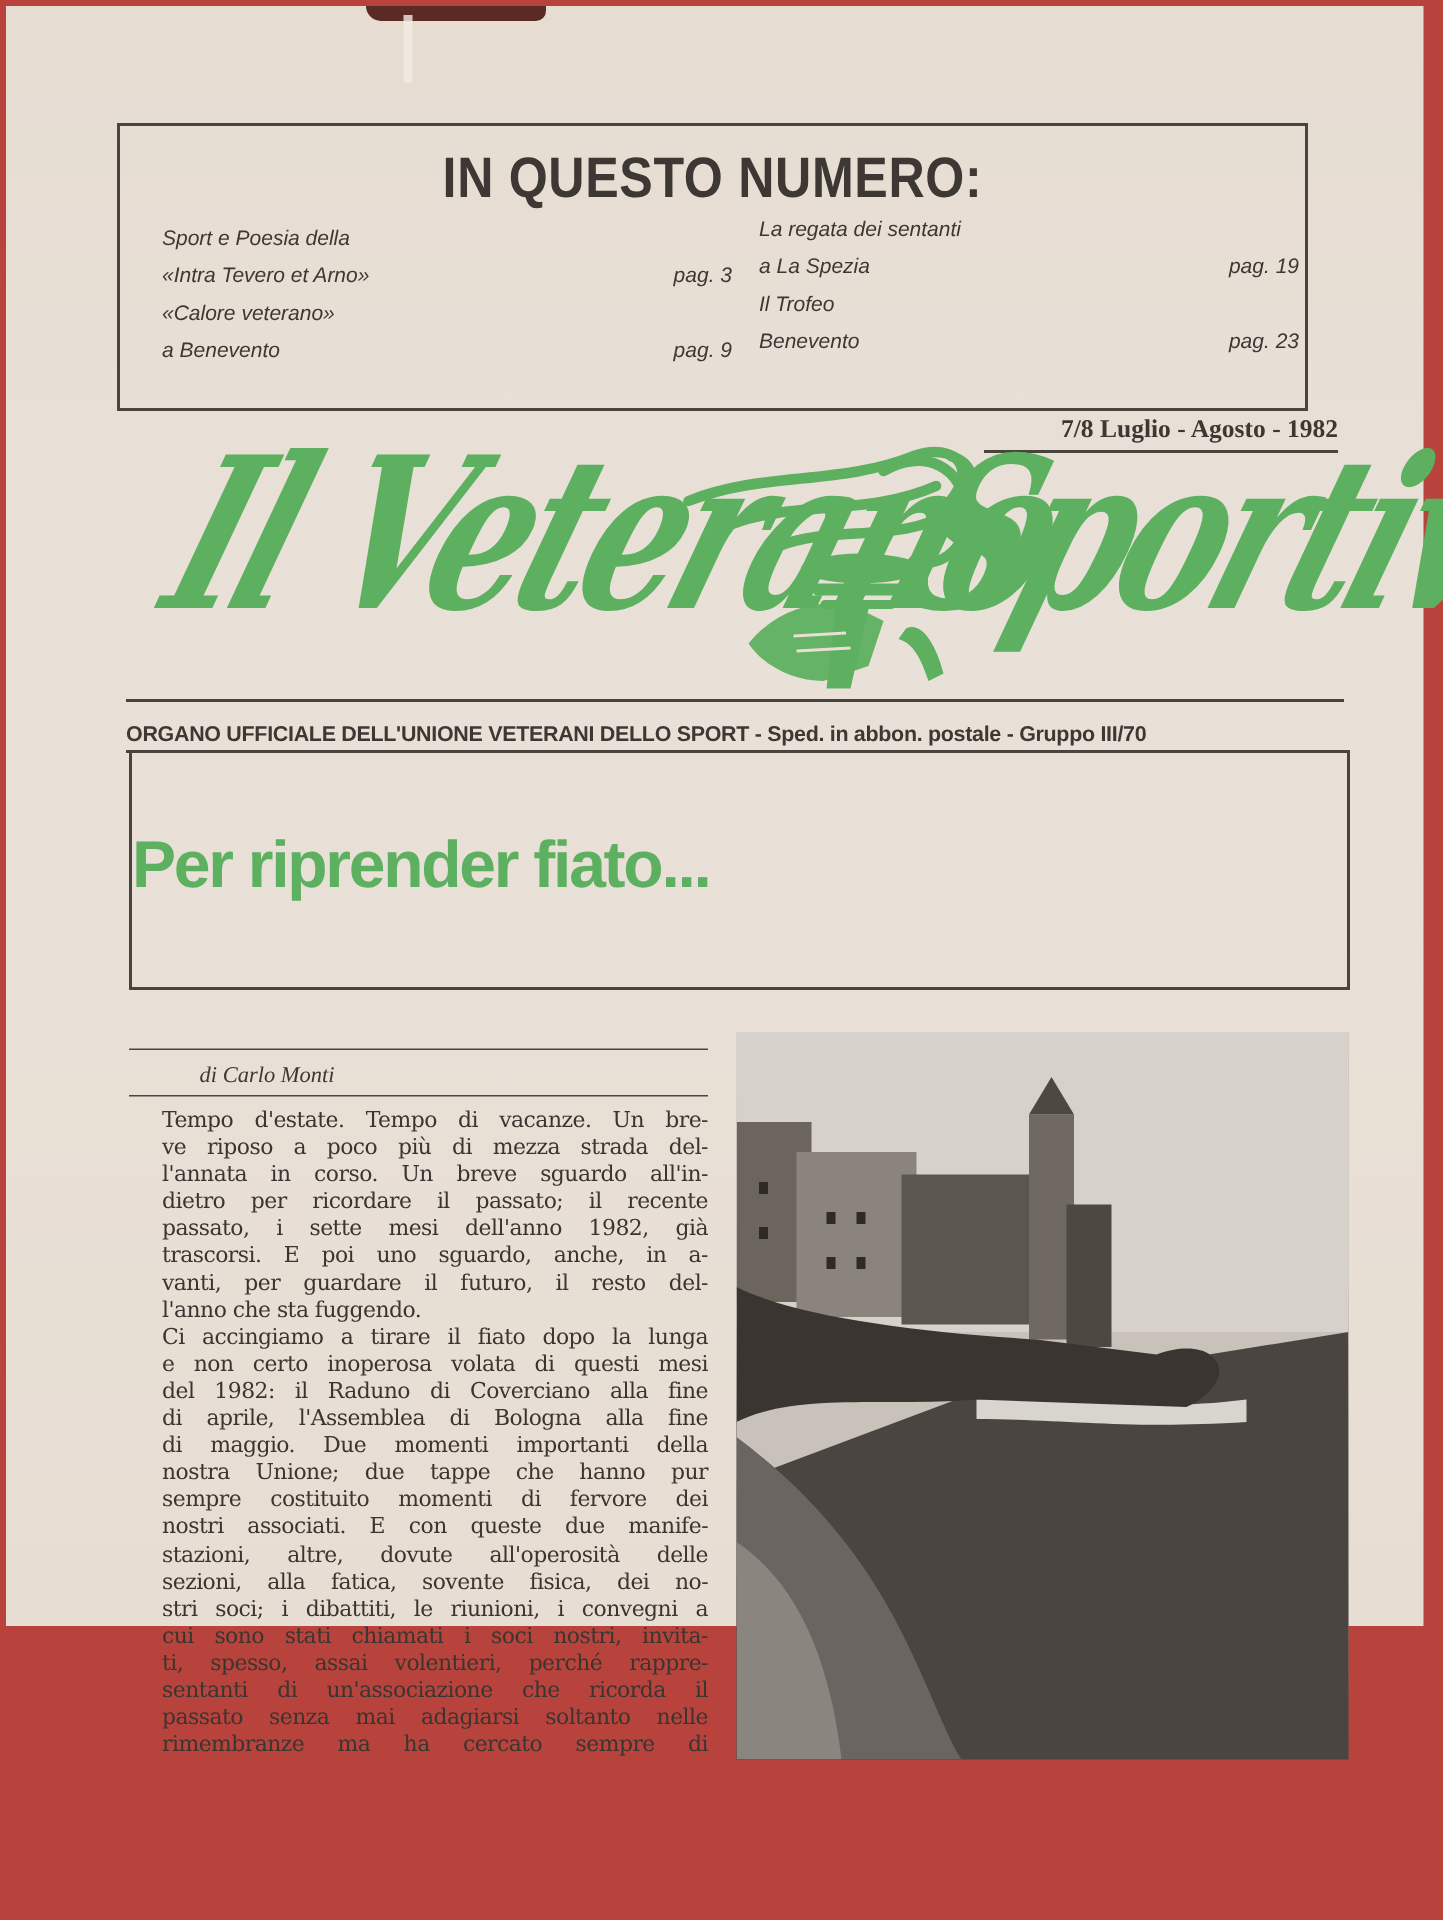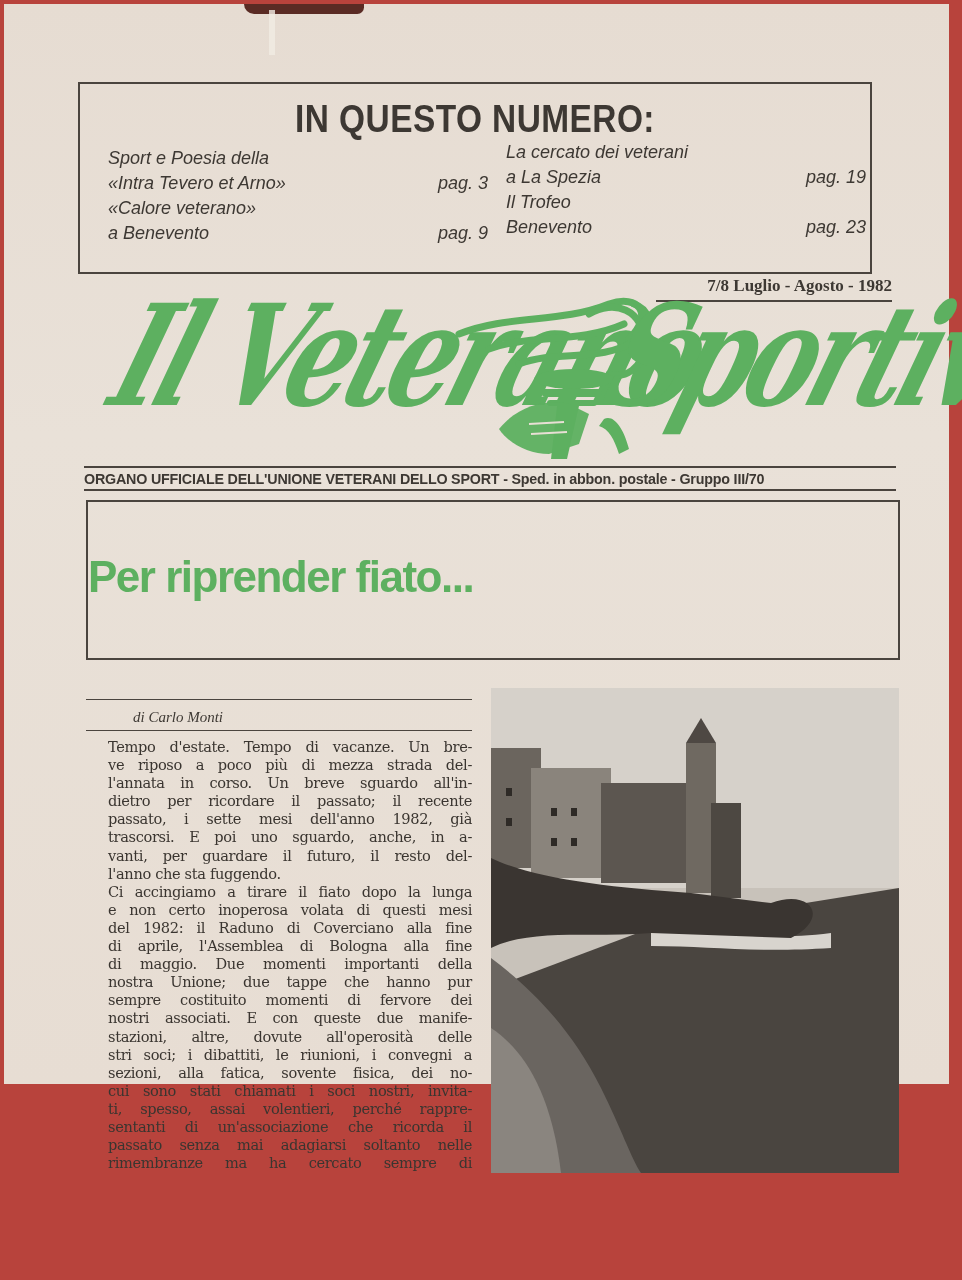--- a/index.html
+++ b/index.html
@@ -23,21 +23,21 @@
   .toc {
     position: absolute; left: 74px; top: 78px; width: 790px; height: 188px;
     border: 2px solid #4a443e; border-top-width: 2px;
   }
   .toc-title {
     position: absolute; left: 0; right: 0; top: 14px; text-align: center;
     font-family: "Liberation Sans", sans-serif; font-weight: bold;
     font-size: 38px; letter-spacing: 0.5px; color: #3d3833;
     transform: scaleX(0.88);
   }
-  .toc-col { position: absolute; top: 62px; font-family: "Liberation Sans", sans-serif; font-style: italic; font-size: 18px; color: #3d3833; line-height: 25px; }
+  .toc-col { position: absolute; top: 62px; font-family: "Liberation Sans", sans-serif; font-style: italic; font-size: 14px; color: #3d3833; line-height: 25px; }
   .toc-left { left: 28px; width: 380px; }
   .toc-right { left: 426px; width: 360px; top: 56px; }
   .toc-line { position: relative; height: 25px; white-space: nowrap; transform-origin: left; }
   .toc-line .pg { position: absolute; right: 0; top: 0; }
 
   .dateline {
     position: absolute; left: 652px; top: 272px; width: 236px; text-align: right;
     font-family: Liberation Serif, serif; font-weight: bold; font-size: 17px; color: #3d3833;
     border-bottom: 2px solid #4a443e; padding-bottom: 4px;
   }
@@ -51,21 +51,21 @@
     transform: skewX(-18deg) scaleY(1.35);
     transform-origin: left bottom;
   }
   .mast-left { left: 10px; }
   .mast-right { left: 505px; }
   .torch { position: absolute; left: 355px; top: 0; width: 230px; height: 170px; }
 
   .subtitle {
     position: absolute; left: 80px; top: 462px; width: 812px;
     border-top: 2px solid #4a443e; border-bottom: 2px solid #4a443e;
-    padding: 3px 0 2px 0;
+    padding: 14px 0 2px 0;
     font-family: "Liberation Sans", sans-serif; font-weight: bold; font-size: 14.3px;
     color: #3d3833; white-space: nowrap; letter-spacing: -0.2px;
   }
 
   
   .headline-box {
     position: absolute; left: 82px; top: 496px; width: 810px; height: 156px;
     border: 2px solid #4a443e;
   }
   .headline {
@@ -106,21 +106,21 @@
 
   <div class="toc">
     <div class="toc-title">IN QUESTO NUMERO:</div>
     <div class="toc-col toc-left">
       <div class="toc-line"><span>Sport e Poesia della</span></div>
       <div class="toc-line"><span>«Intra Tevero et Arno»</span><span class="pg">pag. 3</span></div>
       <div class="toc-line"><span>«Calore veterano»</span></div>
       <div class="toc-line"><span>a Benevento</span><span class="pg">pag. 9</span></div>
     </div>
     <div class="toc-col toc-right">
-      <div class="toc-line"><span>La cercato dei veterani</span></div>
+      <div class="toc-line"><span>La regata dei sentanti</span></div>
       <div class="toc-line"><span>a La Spezia</span><span class="pg">pag. 19</span></div>
       <div class="toc-line"><span>Il Trofeo</span></div>
       <div class="toc-line"><span>Benevento</span><span class="pg">pag. 23</span></div>
     </div>
   </div>
 
   <div class="dateline">7/8 Luglio - Agosto - 1982</div>
 
   <div class="masthead">
     <span class="mast-word mast-left">Il Veterano</span>
@@ -169,22 +169,22 @@
     <span class="ln last">l'anno che sta fuggendo.</span>
     <span class="ln">Ci accingiamo a tirare il fiato dopo la lunga</span>
     <span class="ln">e non certo inoperosa volata di questi mesi</span>
     <span class="ln">del 1982: il Raduno di Coverciano alla fine</span>
     <span class="ln">di aprile, l'Assemblea di Bologna alla fine</span>
     <span class="ln">di maggio. Due momenti importanti della</span>
     <span class="ln">nostra Unione; due tappe che hanno pur</span>
     <span class="ln">sempre costituito momenti di fervore dei</span>
     <span class="ln">nostri associati. E con queste due manife-</span>
     <span class="ln">stazioni, altre, dovute all'operosità delle</span>
+    <span class="ln">sezioni, alla fatica, sovente fisica, dei no-</span>
     <span class="ln">stri soci; i dibattiti, le riunioni, i convegni a</span>
-    <span class="ln">sezioni, alla fatica, sovente fisica, dei no-</span>
     <span class="ln">cui sono stati chiamati i soci nostri, invita-</span>
     <span class="ln">ti, spesso, assai volentieri, perché rappre-</span>
     <span class="ln">sentanti di un'associazione che ricorda il</span>
     <span class="ln">passato senza mai adagiarsi soltanto nelle</span>
     <span class="ln">rimembranze ma ha cercato sempre di</span>
   </div>
 
   <div class="photo">
     <svg width="408" height="485" viewBox="0 0 408 485">
       <rect x="0" y="0" width="408" height="485" fill="#c8c2ba"></rect>

